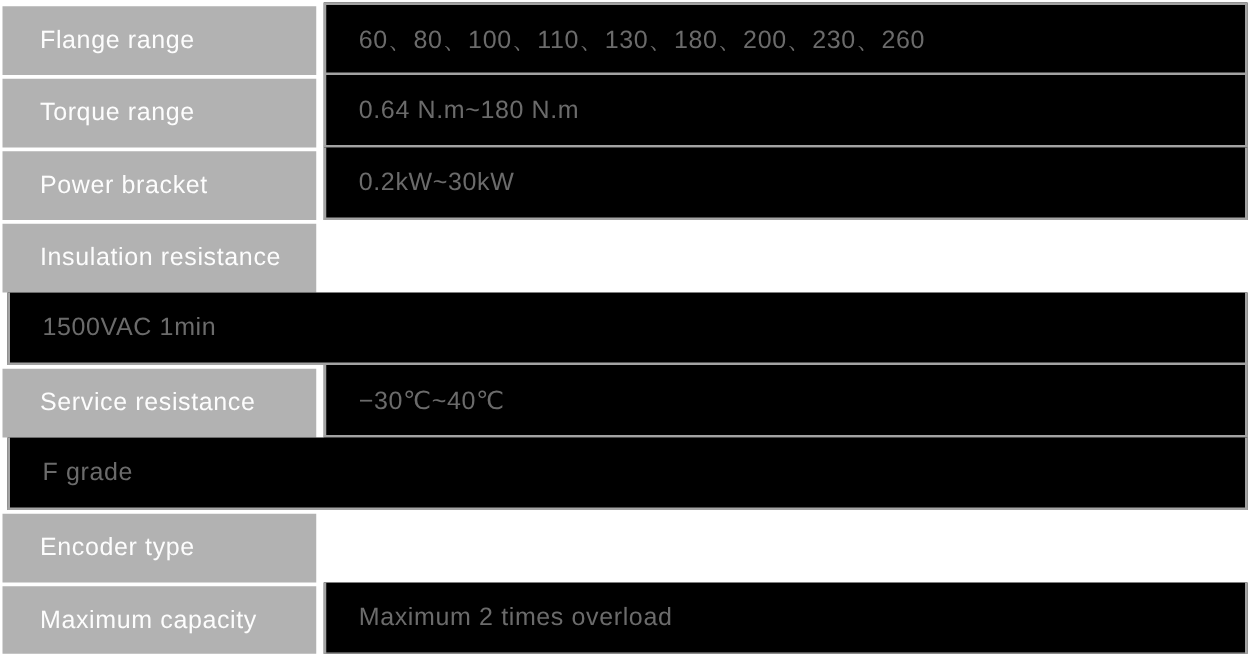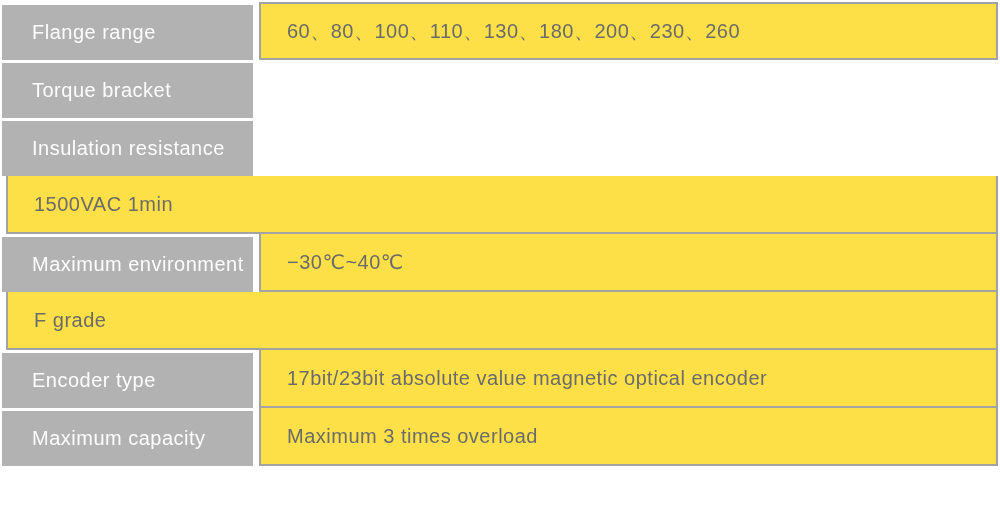--- a/index.html
+++ b/index.html
@@ -41,21 +41,21 @@
     white-space: nowrap;
     overflow: hidden;
   }
   .value-cell {
     flex: 1;
     margin-left: 6px;
     margin-right: 2px;
     box-sizing: border-box;
     border: 2px solid #a3a3a3;
     border-top: none;
-    background: #fde047;
+    background: #000000;
     color: #6b6b6b;
     font-size: 20px;
     letter-spacing: 0.5px;
     display: flex;
     align-items: center;
     padding-left: 26px;
     white-space: nowrap;
     overflow: hidden;
   }
   .row:first-child .value-cell {
@@ -64,44 +64,48 @@
 </style>
 </head>
 <body>
 
 <div class="spec-table" id="spec-table">
   <div class="row">
     <div class="label-cell">Flange range</div>
     <div class="value-cell">60、80、100、110、130、180、200、230、260</div>
   </div>
 
+  <div class="row">
+    <div class="label-cell">Torque range</div>
+    <div class="value-cell">0.64 N.m~180 N.m</div>
+  </div>
 
   <div class="row">
-    <div class="label-cell">Torque bracket</div>
+    <div class="label-cell">Power bracket</div>
+    <div class="value-cell">0.2kW~30kW</div>
   </div>
 
   <div class="row">
     <div class="label-cell">Insulation resistance</div>
   </div>
 
   <div class="row">
     <div class="value-cell">1500VAC 1min</div>
   </div>
 
   <div class="row">
-    <div class="label-cell">Maximum environment</div>
+    <div class="label-cell">Service resistance</div>
     <div class="value-cell">−30℃~40℃</div>
   </div>
 
   <div class="row">
     <div class="value-cell">F grade</div>
   </div>
 
   <div class="row">
     <div class="label-cell">Encoder type</div>
-    <div class="value-cell">17bit/23bit absolute value magnetic optical encoder</div>
   </div>
 
   <div class="row">
     <div class="label-cell">Maximum capacity</div>
-    <div class="value-cell">Maximum 3 times overload</div>
+    <div class="value-cell">Maximum 2 times overload</div>
   </div>
 </div>
 
 </body></html>

